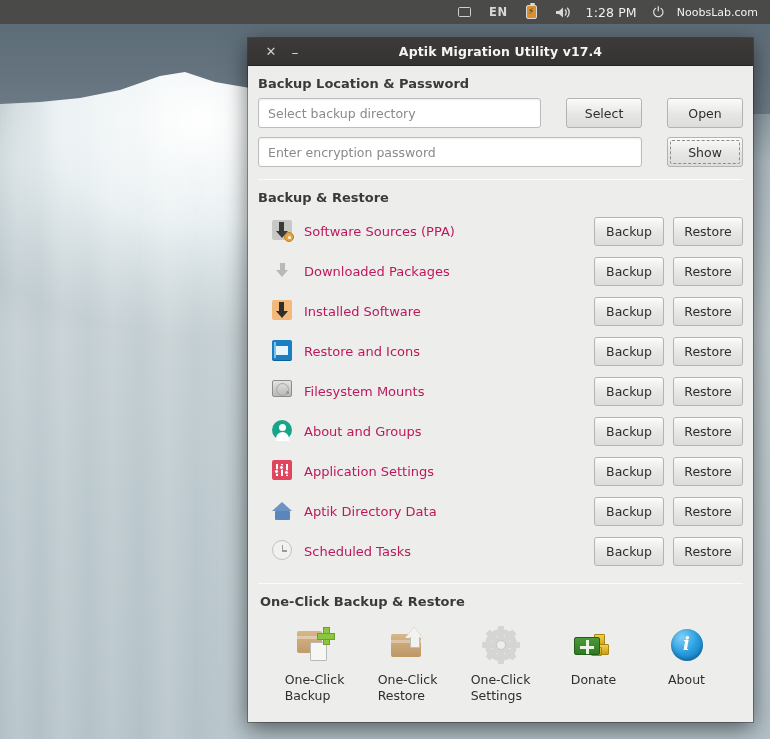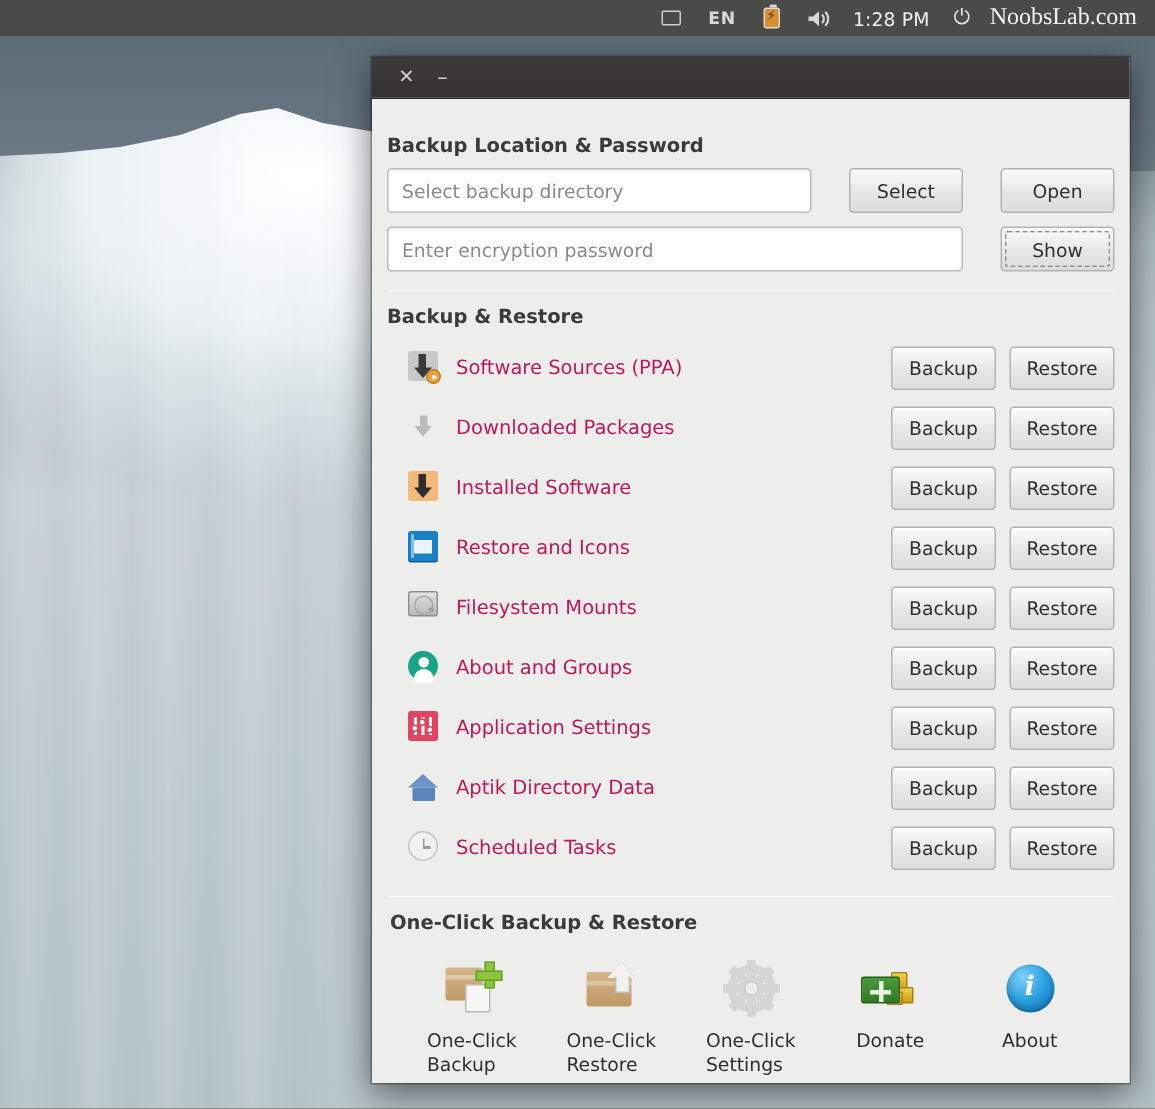--- a/index.html
+++ b/index.html
@@ -51,21 +51,21 @@
     padding-right: 8px;
     gap: 0px;
     z-index: 40;
   }
   .tray-item {
     display: flex; align-items: center; justify-content: center;
     height: 24px; padding: 0 9px;
     color: #d8d8d6;
   }
   #panel .clock { font-size: 12.5px; color: #f0f0ee; padding: 0 7px; letter-spacing: .1px;}
-  #panel .uname { font-size: 16px; color: #f2f2f0; padding-right: 4px; padding-left: 4px; font-family: Liberation Serif, serif;}
+  #panel .uname { font-size: 11px; color: #f2f2f0; padding-right: 4px; padding-left: 4px;}
 
   .ico-display {
     width: 13px; height: 10px; border: 1.6px solid #cfcfcd; border-radius: 1.5px;
   }
   .ico-batt {
     width: 11px; height: 14px; border: 1.5px solid #d9d9d7; border-radius: 2px;
     background: #d98f2e; position: relative;
   }
   .ico-batt::before {
     content:""; position:absolute; left:3px; top:-3px; width:5px; height:2px; background:#d9d9d7; border-radius:1px;
@@ -103,21 +103,21 @@
     display: flex; align-items: center; justify-content: center;
     color: #cfcecc; font-size: 13px; line-height: 1; position: relative; z-index: 2;
     border-radius: 2px;
   }
   .win-btn.close { font-size: 13px; margin-left: 12px; font-weight: 600;}
   .win-btn.min   { margin-left: 2px; font-size: 14px; }
 
   
   #body {
     flex: 1 1 auto; background: #ededeb;
-    padding: 14px 8px 0 8px;
+    padding: 0 8px 0 8px;
     display: flex; flex-direction: column;
     overflow: hidden;
   }
 
   .section-title {
     font-size: 13px; font-weight: bold; color: #3a3a38;
     padding: 10px 2px 6px 2px;
   }
 
   .loc-row { display: flex; align-items: center; gap: 25px; padding: 1px 2px 0 2px; }
@@ -302,20 +302,21 @@
     <span class="ico-power">⏻</span>
   </div>
   <div class="tray-item uname">NoobsLab.com</div>
 </div>
 
 <div id="win">
 
   <div id="titlebar">
     <div class="win-btn close">✕</div>
     <div class="win-btn min">–</div>
+    <div class="title">Aptik Migration Utility v17.4</div>
   </div>
 
   <div id="body">
 
     <div class="section-title">Backup Location &amp; Password</div>
 
     <div class="loc-row">
       <div class="txt">Select backup directory</div>
       <div class="btn">Select</div>
       <div class="btn">Open</div>

